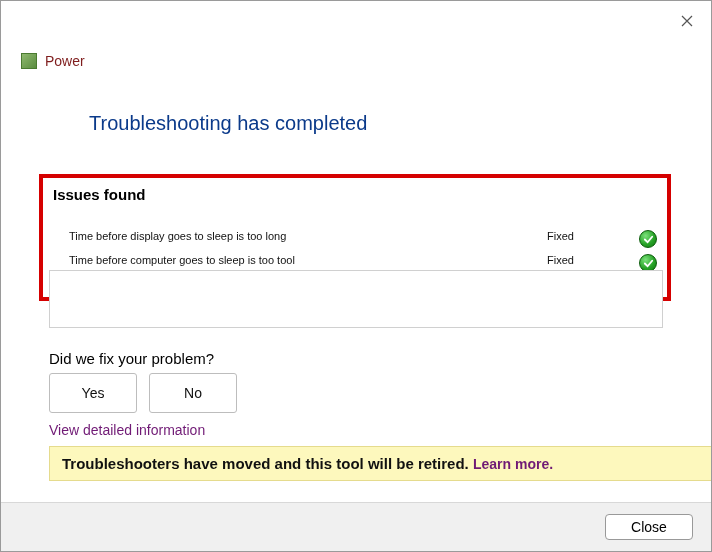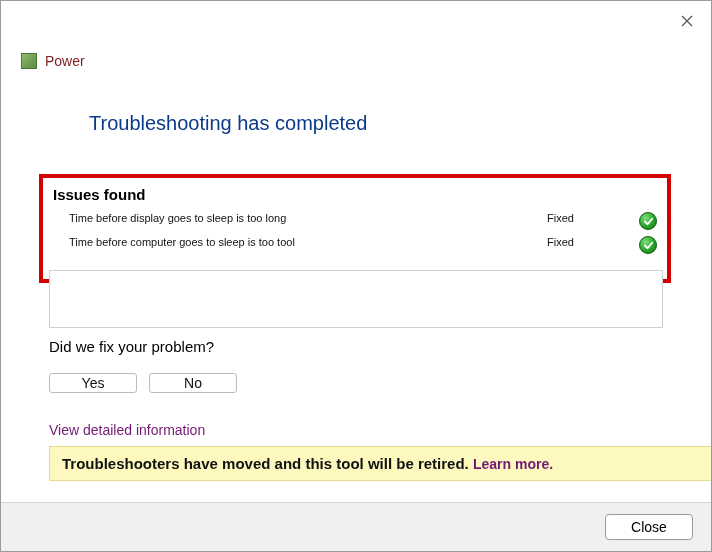--- a/index.html
+++ b/index.html
@@ -58,21 +58,21 @@
     top: 173px;
     left: 38px;
     width: 632px;
     border: 4px solid #d50000;
     padding: 8px 10px 22px 10px;
   }
   .issues-heading {
     font-weight: bold;
     font-size: 15px;
     color: #000;
-    margin-bottom: 6px;
+    margin-bottom: 24px;
   }
   .issue-row {
     display: flex;
     align-items: flex-start;
     padding: 3px 0 3px 16px;
     font-size: 11px;
     color: #111;
   }
   .issue-desc { flex: 1; }
   .issue-status { width: 90px; text-align: left; }
@@ -92,35 +92,35 @@
     position: absolute;
     top: 269px;
     left: 48px;
     width: 614px;
     height: 58px;
     border: 1px solid #d0d0d0;
     background: #fff;
   }
   .fix-question {
     position: absolute;
-    top: 337px;
+    top: 349px;
     left: 48px;
     font-size: 15px;
     color: #000;
   }
   .btn-row {
     position: absolute;
     top: 372px;
     left: 48px;
     display: flex;
     gap: 12px;
   }
   .btn {
     width: 88px;
-    height: 20px;
+    height: 40px;
     border: 1px solid #bdbdbd;
     border-radius: 3px;
     background: #fff;
     font-size: 14px;
     color: #111;
     cursor: pointer;
     font-family: inherit;
   }
   .link {
     color: #701a75;

